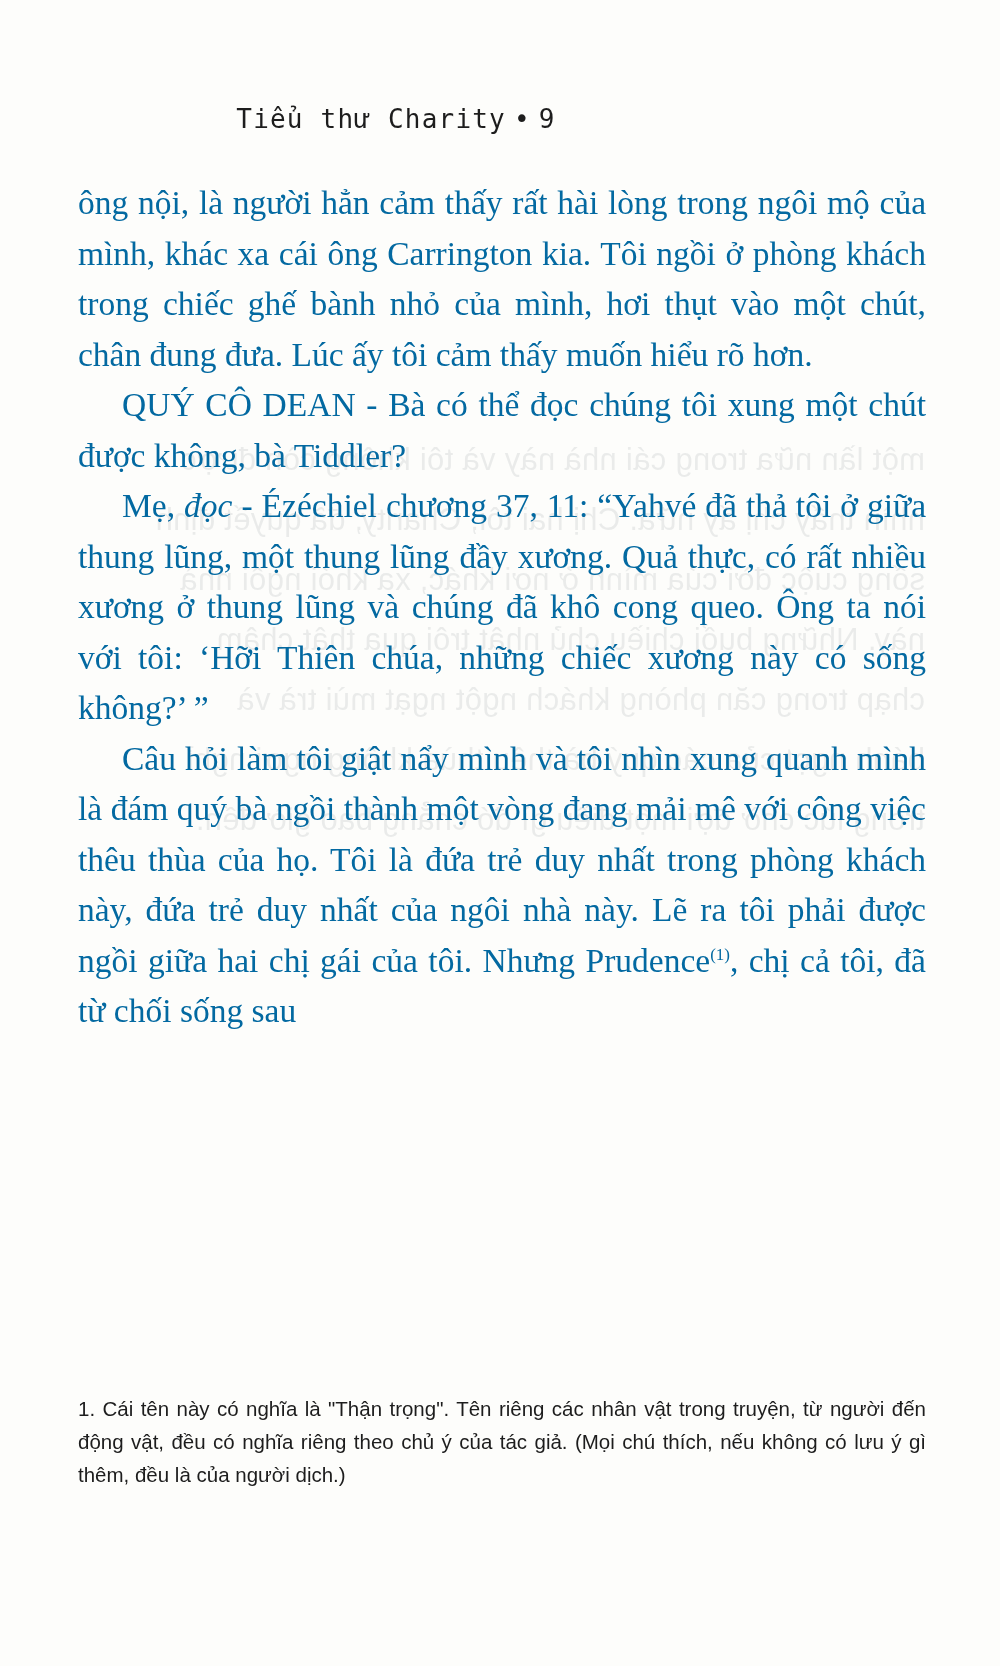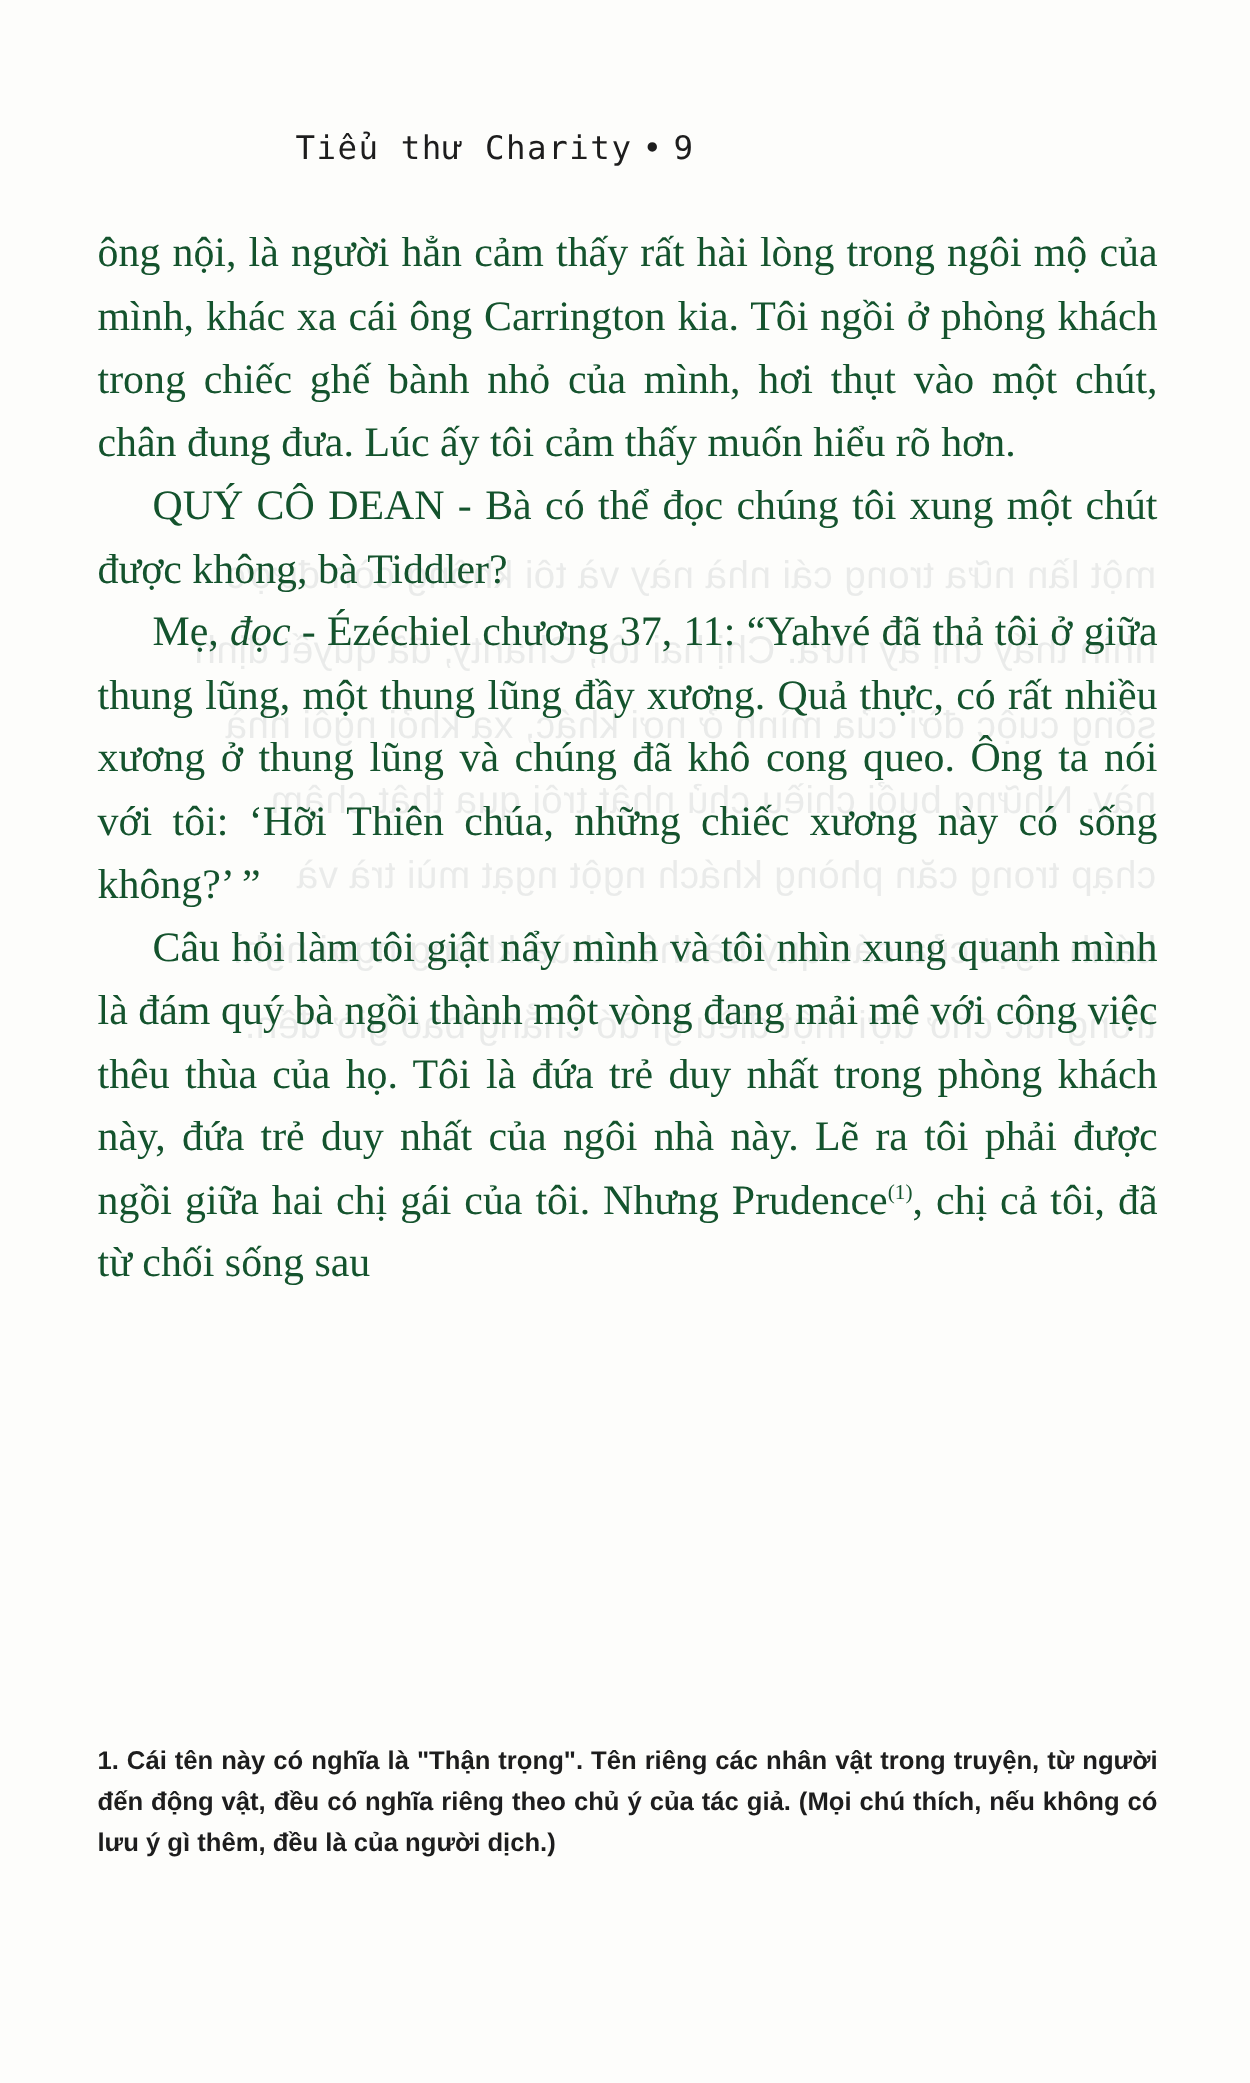--- a/index.html
+++ b/index.html
@@ -54,21 +54,21 @@
 
   .body-text {
     position: absolute;
     top: 178px;
     left: 78px;
     width: 848px;
     font-size: 33.5px;
     line-height: 50.5px;
     text-align: justify;
     text-justify: inter-word;
-    color: #14532d;
+    color: #0369a1;
   }
   .body-text p {
     margin: 0;
   }
   .body-text p.indent {
     text-indent: 44px;
   }
   .it { font-style: italic; }
   .sup {
     font-size: 17px;
@@ -89,21 +89,21 @@
     position: absolute;
     left: 78px;
     top: 1392px;
     width: 848px;
     font-family: "Liberation Sans", sans-serif;
     font-size: 20.5px;
     line-height: 33px;
     color: #1d1d1d;
     text-align: justify;
   }
-  .footnote p { margin: 0; font-weight: bold; }
+  .footnote p { margin: 0; }
 </style>
 </head>
 <body>
 
 <div class="page">
 
   <div class="bleed" id="bleed">
       <p>một lần nữa trong cái nhà này và tôi không còn được</p>
       <p>nhìn thấy chị ấy nữa. Chị hai tôi, Charity, đã quyết định</p>
       <p>sống cuộc đời của mình ở nơi khác, xa khỏi ngôi nhà</p>

